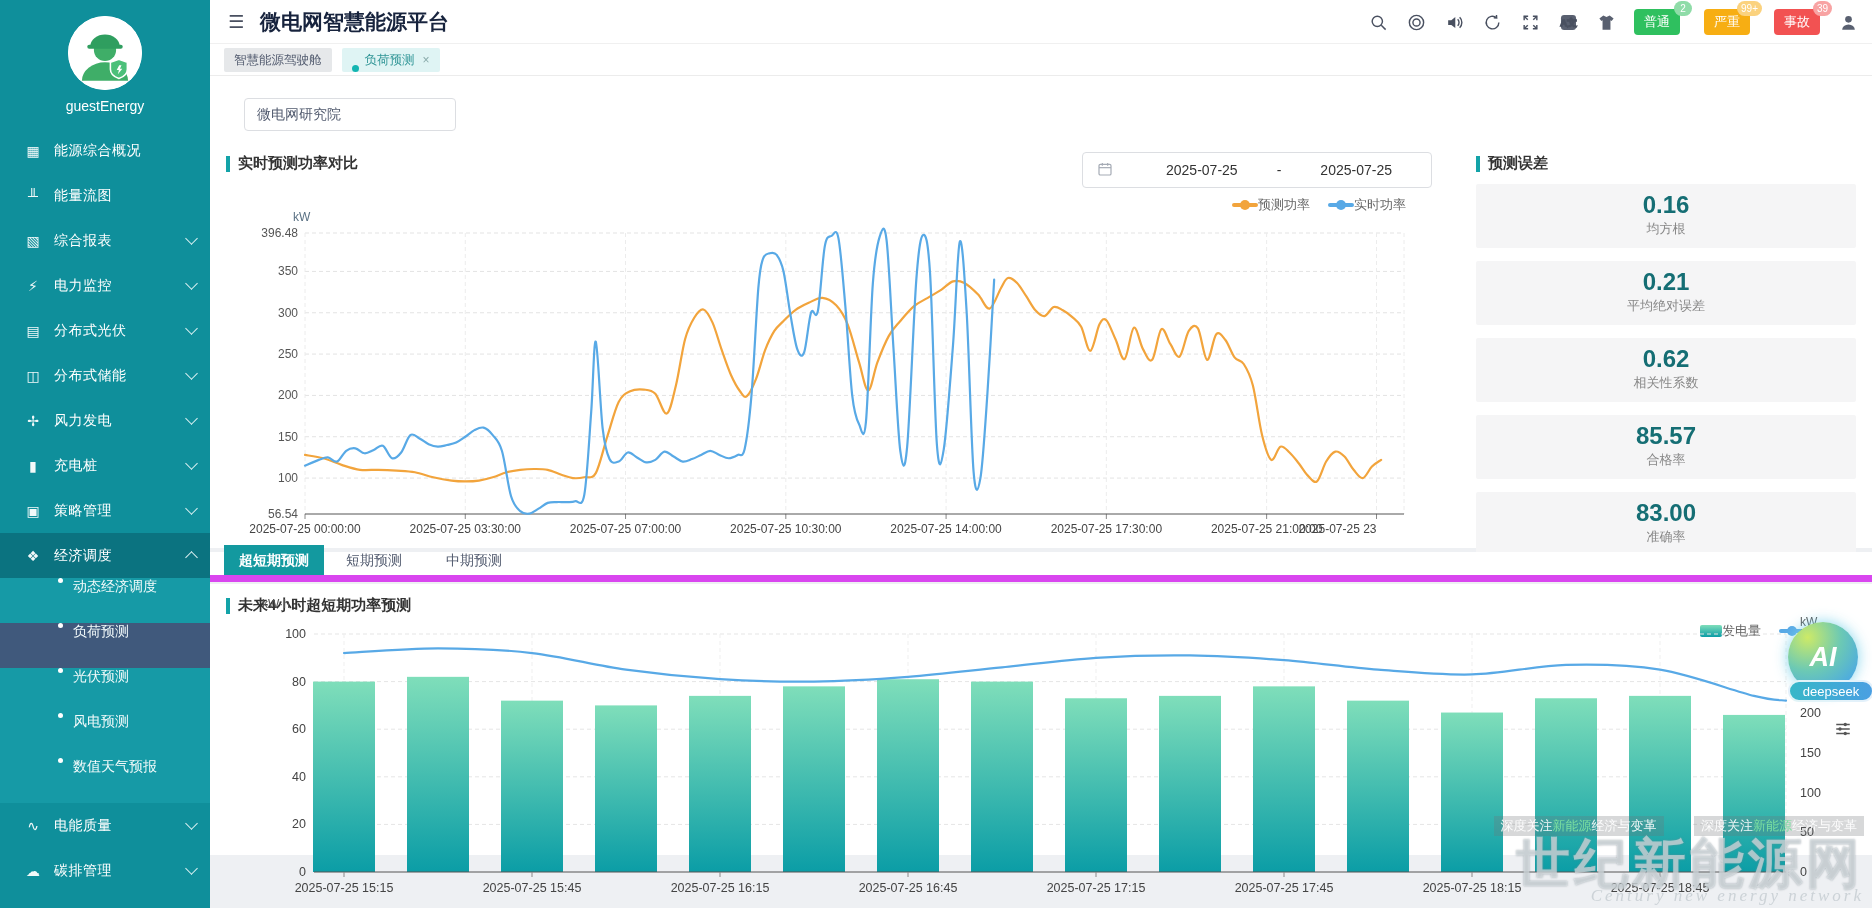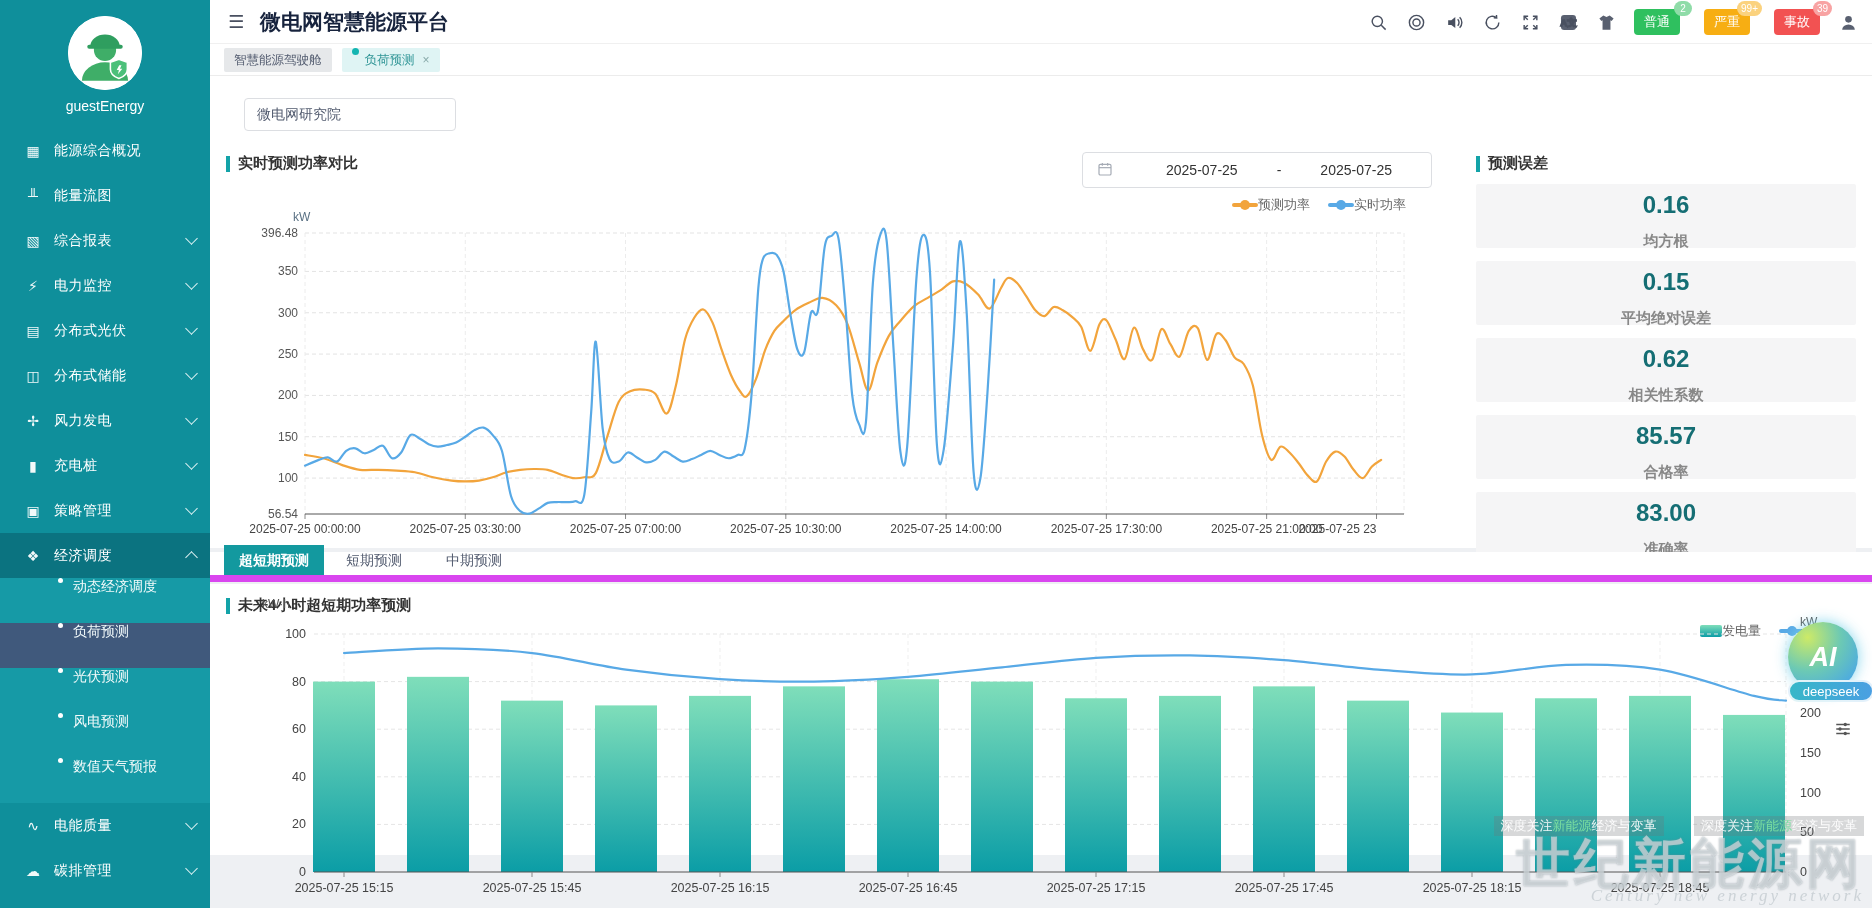--- a/index.html
+++ b/index.html
@@ -27,21 +27,21 @@
   .hamb { position:absolute; left:18px; top:11px; font-size:18px; color:#495060; cursor:pointer; }
   .apptitle { position:absolute; left:50px; top:8px; font-size:21px; font-weight:bold; color:#17233d; }
   .hicons { position:absolute; right:14px; top:0; height:44px; display:flex; align-items:center; gap:18px; }
   .hico { width:20px; height:20px; color:#495060; cursor:pointer; display:flex; align-items:center; justify-content:center; }
   .hico svg { width:19px; height:19px; stroke:#495060; fill:none; stroke-width:1.8; }
   .alarmbtn { position:relative; height:26px; padding:0 10px; border-radius:4px; color:#fff; font-size:13px; line-height:26px; cursor:pointer; }
   .alarmbadge { position:absolute; top:-8px; right:-12px; min-width:18px; height:15px; border-radius:8px; font-size:10px; line-height:15px; text-align:center; color:#fff; padding:0 4px; }
 
   
   .chips { position:absolute; left:210px; top:44px; width:1662px; height:32px; background:#fff; border-bottom:1px solid #ececec; display:flex; align-items:center; padding-left:14px; gap:10px; z-index:5; }
-  .chip { height:24px; line-height:24px; padding:0 10px; font-size:12.5px; border-radius:2px; cursor:pointer; display:flex; align-items:flex-start; gap:6px; }
+  .chip { height:24px; line-height:24px; padding:0 10px; font-size:12.5px; border-radius:2px; cursor:pointer; display:flex; align-items:flex-end; gap:6px; }
   .chip.plain { background:#e6e8ea; color:#515a6e; }
   .chip.active { background:#dff4f4; color:#2f9596; }
   .chip .cdot { width:7px; height:7px; border-radius:50%; background:#13b5b1; }
   .chip .x { color:#8aa; font-size:12px; margin-left:2px; cursor:pointer; }
 
   
   .strip  { position:absolute; left:210px; top:76px; width:1662px; height:64px; background:#fff; }
   .selectbox { position:absolute; left:34px; top:22px; width:212px; height:33px; border:1px solid #dcdee2; border-radius:4px; background:#fff; font-size:14px; color:#515a6e; line-height:31px; padding-left:12px; cursor:pointer; }
   .card-main { position:absolute; left:210px; top:140px; width:1408px; height:408px; background:#fff; }
   .card-err  { position:absolute; left:1460px; top:140px; width:412px; height:408px; background:#fff; }
@@ -52,21 +52,21 @@
   .datebox .dv { flex:1; text-align:center; }
   .legend { position:absolute; display:flex; gap:18px; align-items:center; font-size:13px; color:#666; }
   .lgi { display:flex; align-items:center; cursor:pointer; }
   .lgline { position:relative; width:26px; height:4px; border-radius:2px; }
   .lgline i { position:absolute; left:8px; top:-3px; width:10px; height:10px; border-radius:50%; }
   .lgrect { width:22px; height:12px; border-radius:2px; background:linear-gradient(180deg,#7fdeba,#0b9da6); }
 
   .err-tiles { position:absolute; left:16px; top:44px; width:380px; }
   .tile { background:#f5f5f6; border-radius:2px; height:64px; margin-bottom:13px; text-align:center; padding-top:8px; }
   .tile .tv { font-size:24px; font-weight:bold; color:#156e74; line-height:26px; }
-  .tile .tl { font-size:15px; color:#888; margin-top:14px;font-weight:bold; }
+  .tile .tl { font-size:13px; color:#888; margin-top:2px; }
 
   
   .ftabs { position:absolute; left:210px; top:552px; width:1662px; height:30px; background:#fff; border-bottom:7px solid #d946ef; display:flex; align-items:flex-end; padding-left:14px; z-index:4; }
   .ftab { min-width:100px; height:30px; line-height:30px; text-align:center; font-size:14px; color:#515a6e; cursor:pointer; padding:0 14px; }
   .ftab.active { background:#13999f; color:#fff; font-weight:bold; }
 
   .card-bot { position:absolute; left:210px; top:584px; width:1662px; height:271px; background:#fff; }
 
   svg text { font-family:"Liberation Sans","DejaVu Sans",sans-serif; }
 
@@ -348,21 +348,21 @@
     <div class="sec-title" style="position:absolute;left:16px;top:14px;">
       <span class="bar4"></span>
       <span>预测误差</span>
     </div>
     <div class="err-tiles" id="tiles">
         <div class="tile">
           <div class="tv">0.16</div>
           <div class="tl">均方根</div>
         </div>
         <div class="tile">
-          <div class="tv">0.15</div>
+          <div class="tv">0.21</div>
           <div class="tl">平均绝对误差</div>
         </div>
         <div class="tile">
           <div class="tv">0.62</div>
           <div class="tl">相关性系数</div>
         </div>
         <div class="tile">
           <div class="tv">85.57</div>
           <div class="tl">合格率</div>
         </div>

